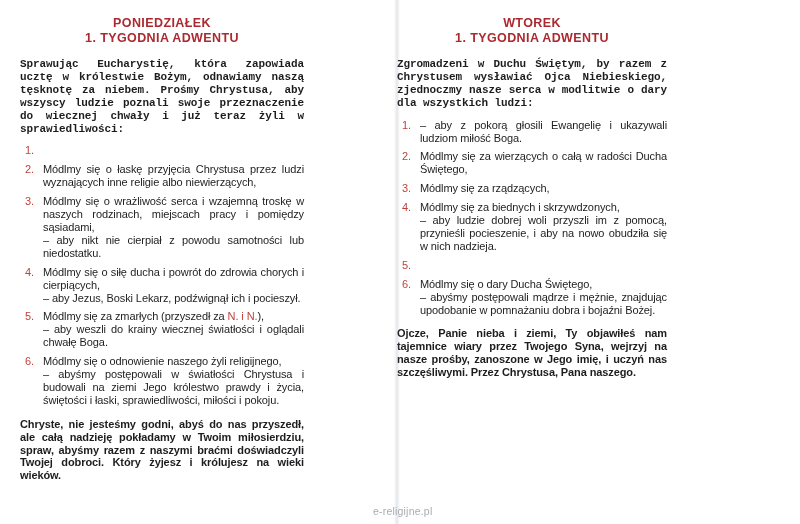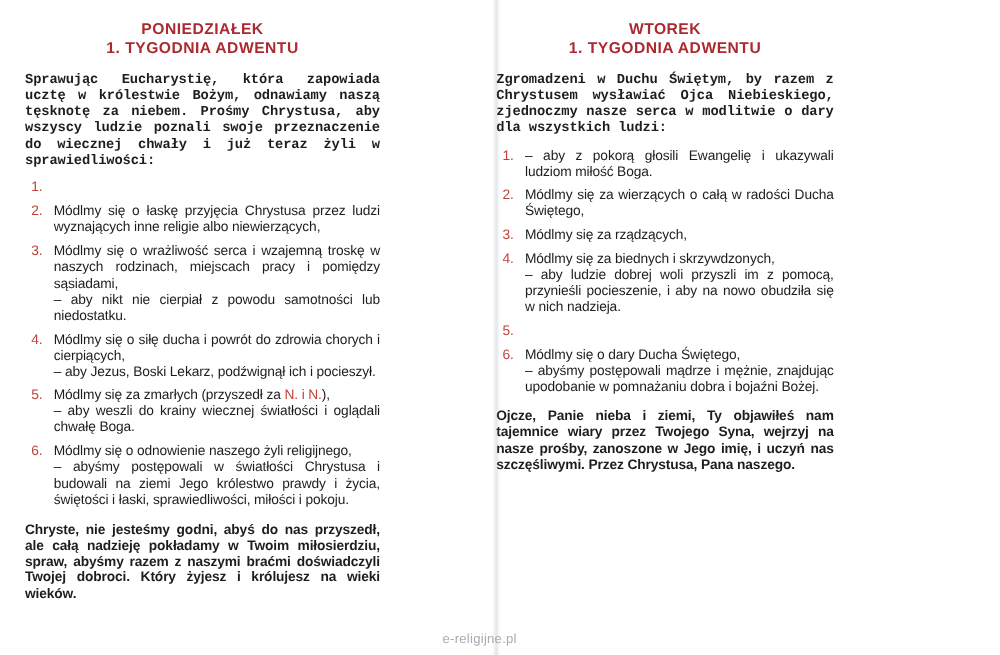--- a/index.html
+++ b/index.html
@@ -18,21 +18,21 @@
   .intro{font-weight:bold;font-size:11px;line-height:12.9px;letter-spacing:-.1px;
     text-align:justify;margin:0 0 9px;font-family:Liberation Mono, monospace;}
   .closing{font-weight:bold;font-size:11px;line-height:12.9px;letter-spacing:-.1px;
     text-align:justify;margin:11px 0 0;}
   .petitions{display:flex;flex-direction:column;gap:6px;}
   .petition{display:flex;padding-left:5px;font-size:11px;line-height:12.9px;letter-spacing:-.1px;}
   .num{flex:0 0 18px;color:#c2423a;}
   .pbody{flex:1;min-width:0;}
   .intention,.response{margin:0;text-align:justify;}
   .red{color:#c2423a;}
-  .watermark{position:absolute;left:354px;bottom:7px;font-size:10.5px;
+  .watermark{position:absolute;left:373px;bottom:7px;font-size:10.5px;
     color:#a7adb5;letter-spacing:.2px;}
 </style>
 </head>
 <body>
 
 <div class="sheet">
   <div class="gutter"></div>
 
   <section class="page left">
     <header class="ptitle">

